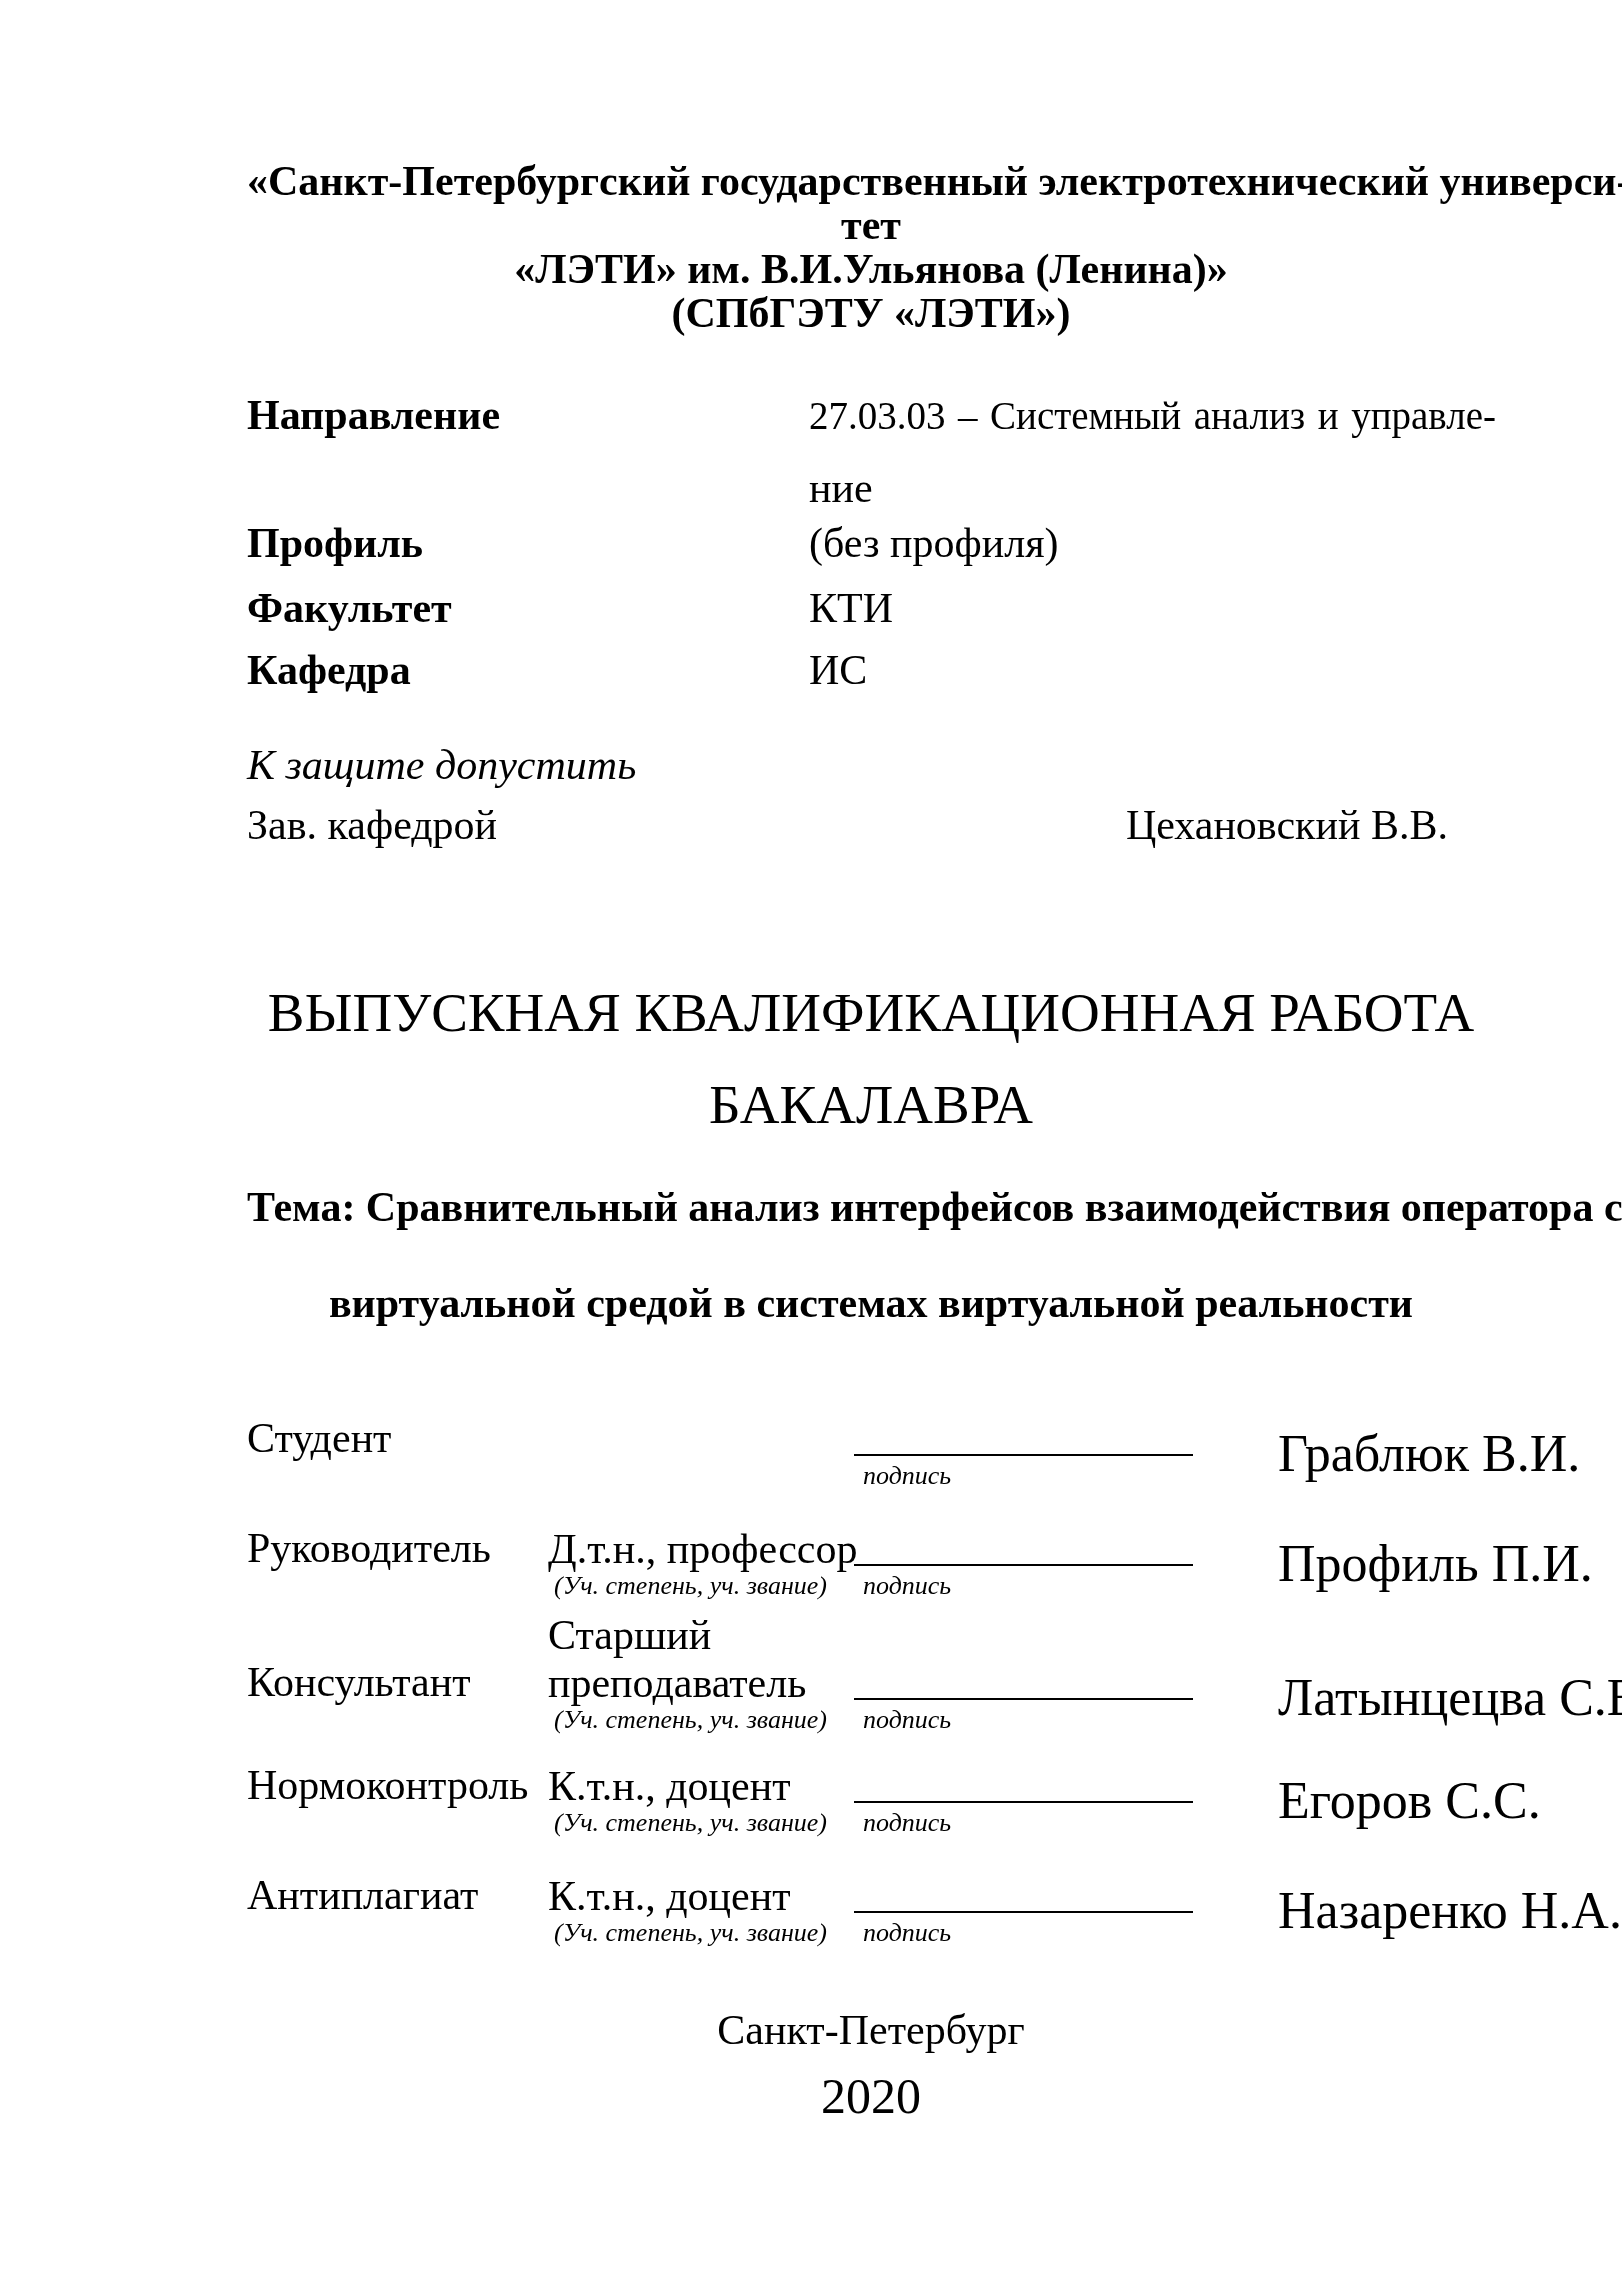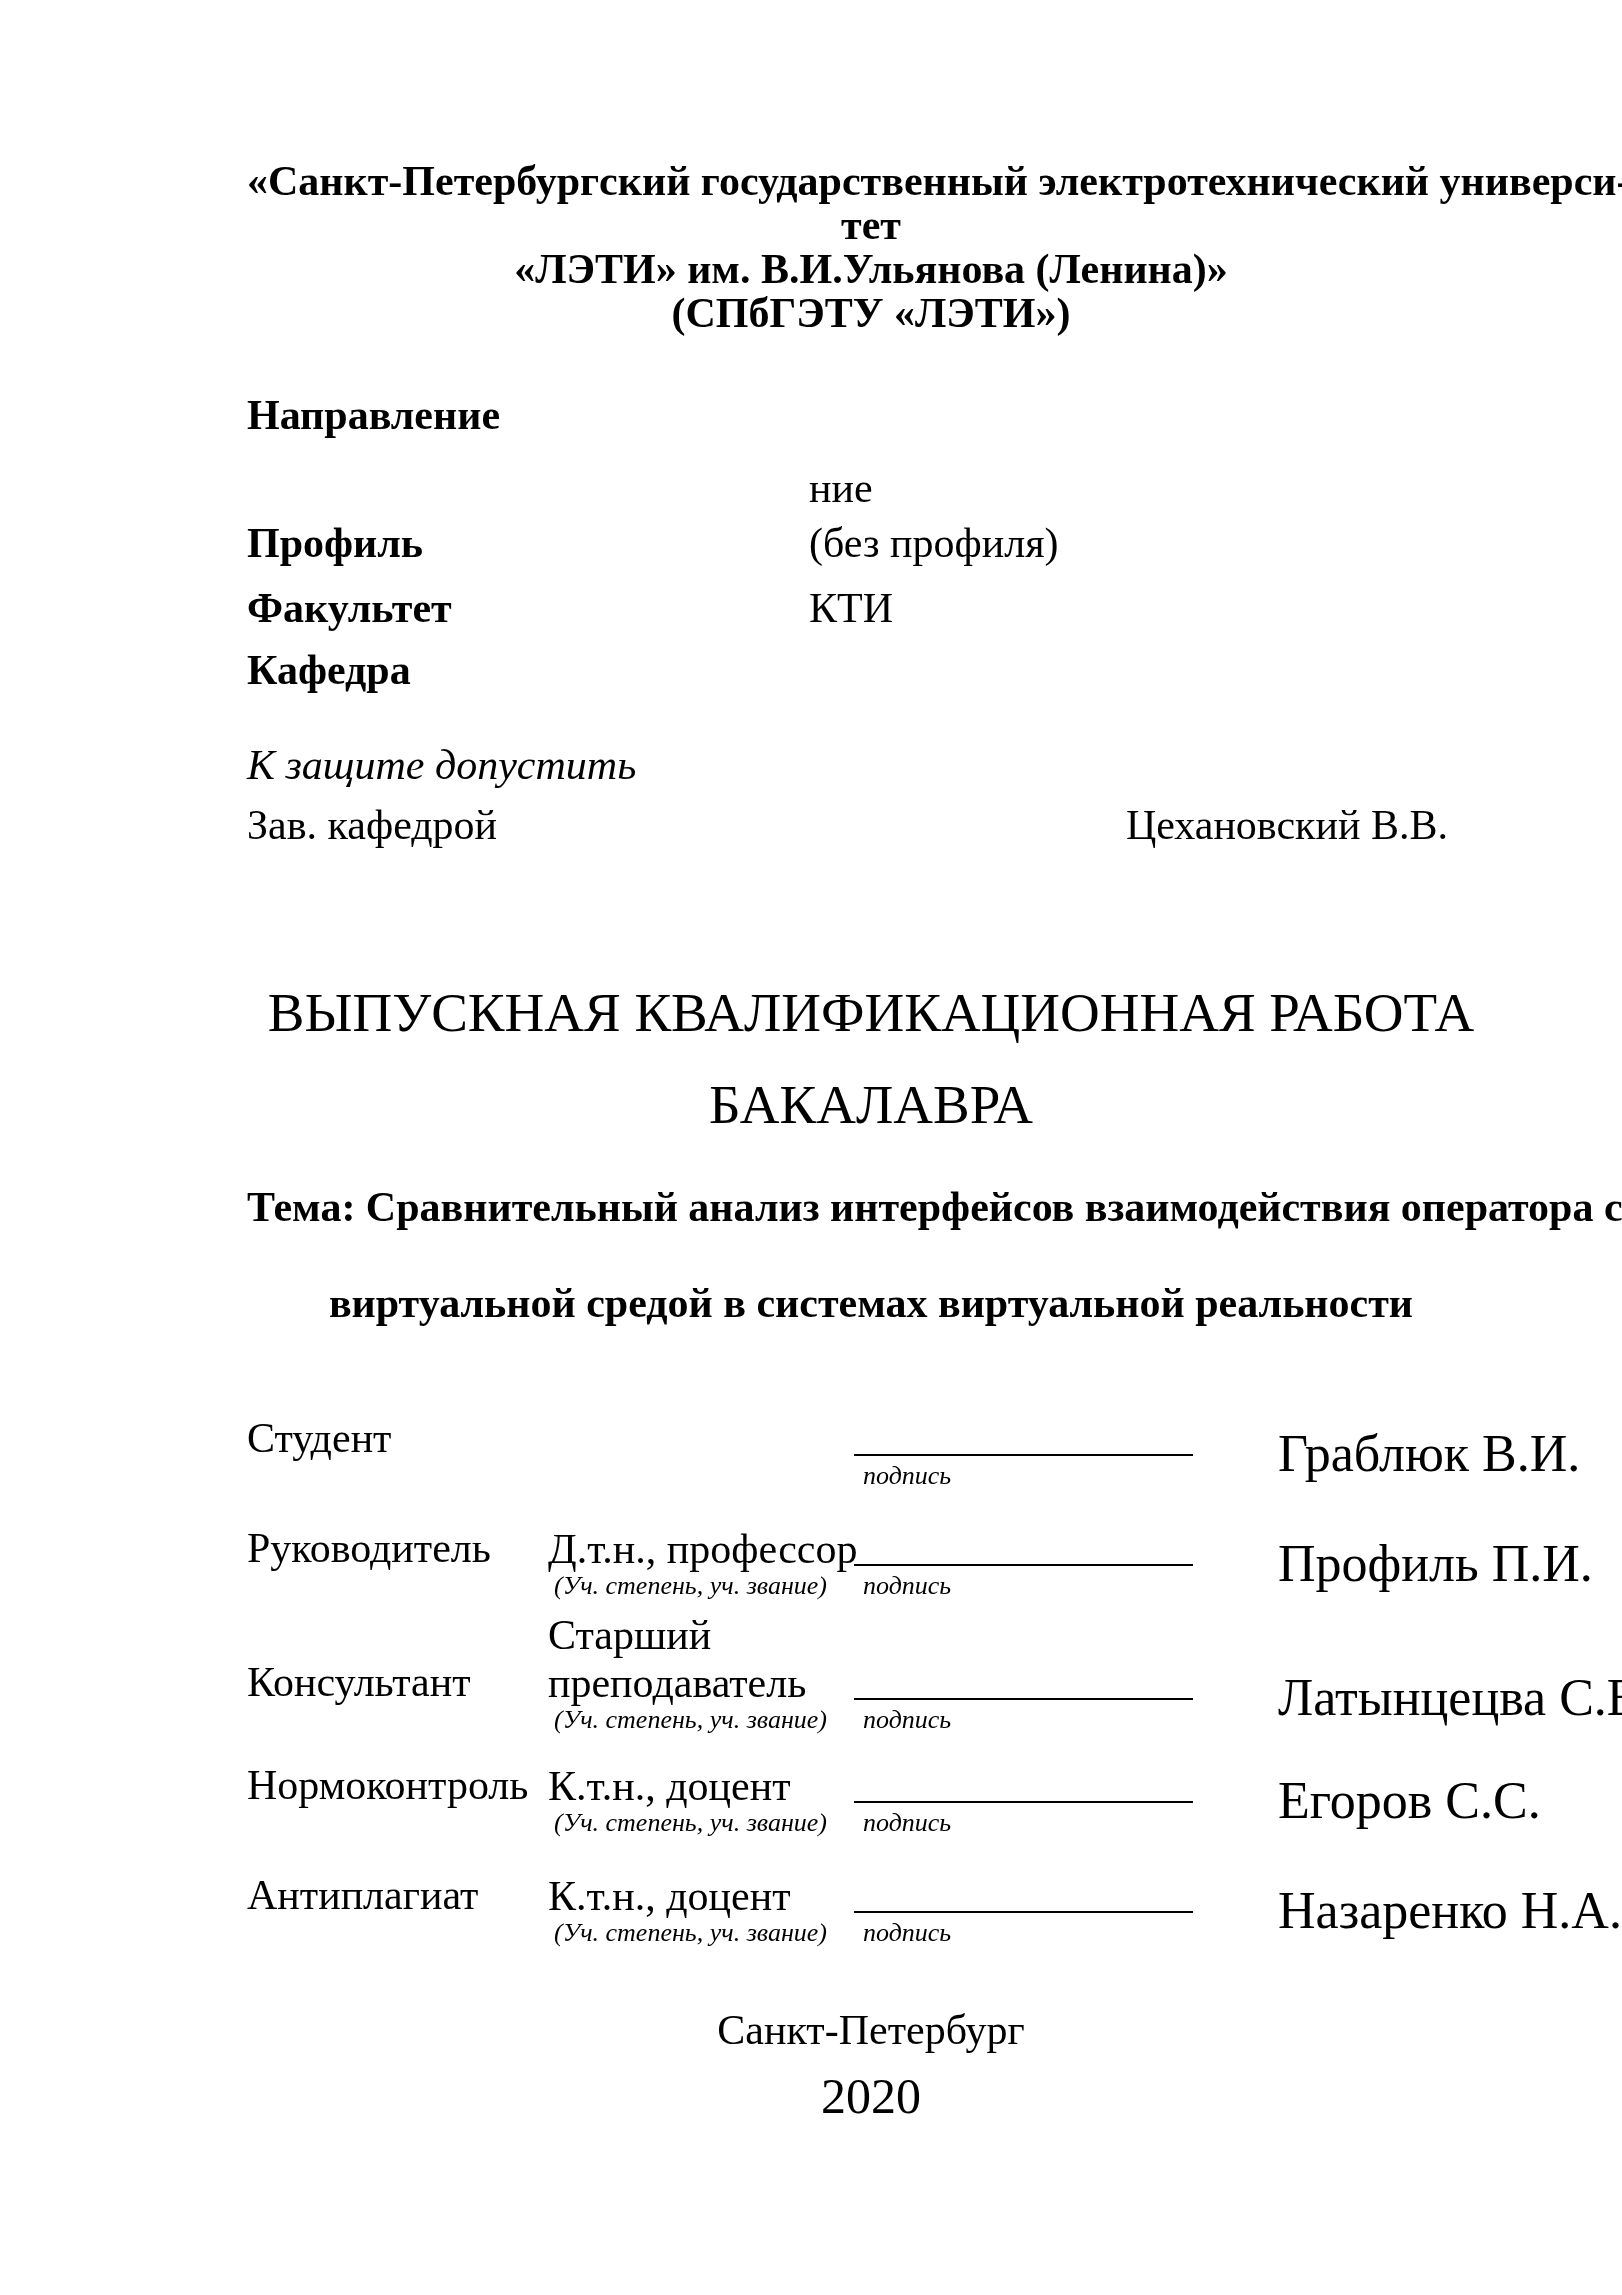--- a/index.html
+++ b/index.html
@@ -52,29 +52,31 @@
 <div class="page">
 
   <div class="abs centered header-block">
     <div>«Санкт-Петербургский государственный электротехнический универси-</div>
     <div>тет</div>
     <div>«ЛЭТИ» им. В.И.Ульянова (Ленина)»</div>
     <div>(СПбГЭТУ «ЛЭТИ»)</div>
   </div>
 
   <div class="abs req-label" style="top:392px">Направление</div>
+  <div class="abs req-value justified" style="top:393px">27.03.03 – Системный анализ и управле-</div>
   <div class="abs req-value" style="top:465px">ние</div>
 
   <div class="abs req-label" style="top:520px">Профиль</div>
   <div class="abs req-value" style="top:520px">(без профиля)</div>
 
   <div class="abs req-label" style="top:585px">Факультет</div>
   <div class="abs req-value" style="top:585px">КТИ</div>
 
   <div class="abs req-label" style="top:647px">Кафедра</div>
+  <div class="abs req-value" style="top:647px">ИС</div>
 
   <div class="abs admission-note">К защите допустить</div>
   <div class="abs head-dept-label">Зав. кафедрой</div>
   <div class="abs head-dept-name">Цехановский В.В.</div>
 
   <div class="abs centered title-line title-1">ВЫПУСКНАЯ КВАЛИФИКАЦИОННАЯ РАБОТА</div>
   <div class="abs centered title-line title-2">БАКАЛАВРА</div>
 
   <div class="abs centered topic-line topic-1">Тема: Сравнительный анализ интерфейсов взаимодействия оператора с</div>
   <div class="abs centered topic-line topic-2">виртуальной средой в системах виртуальной реальности</div>

